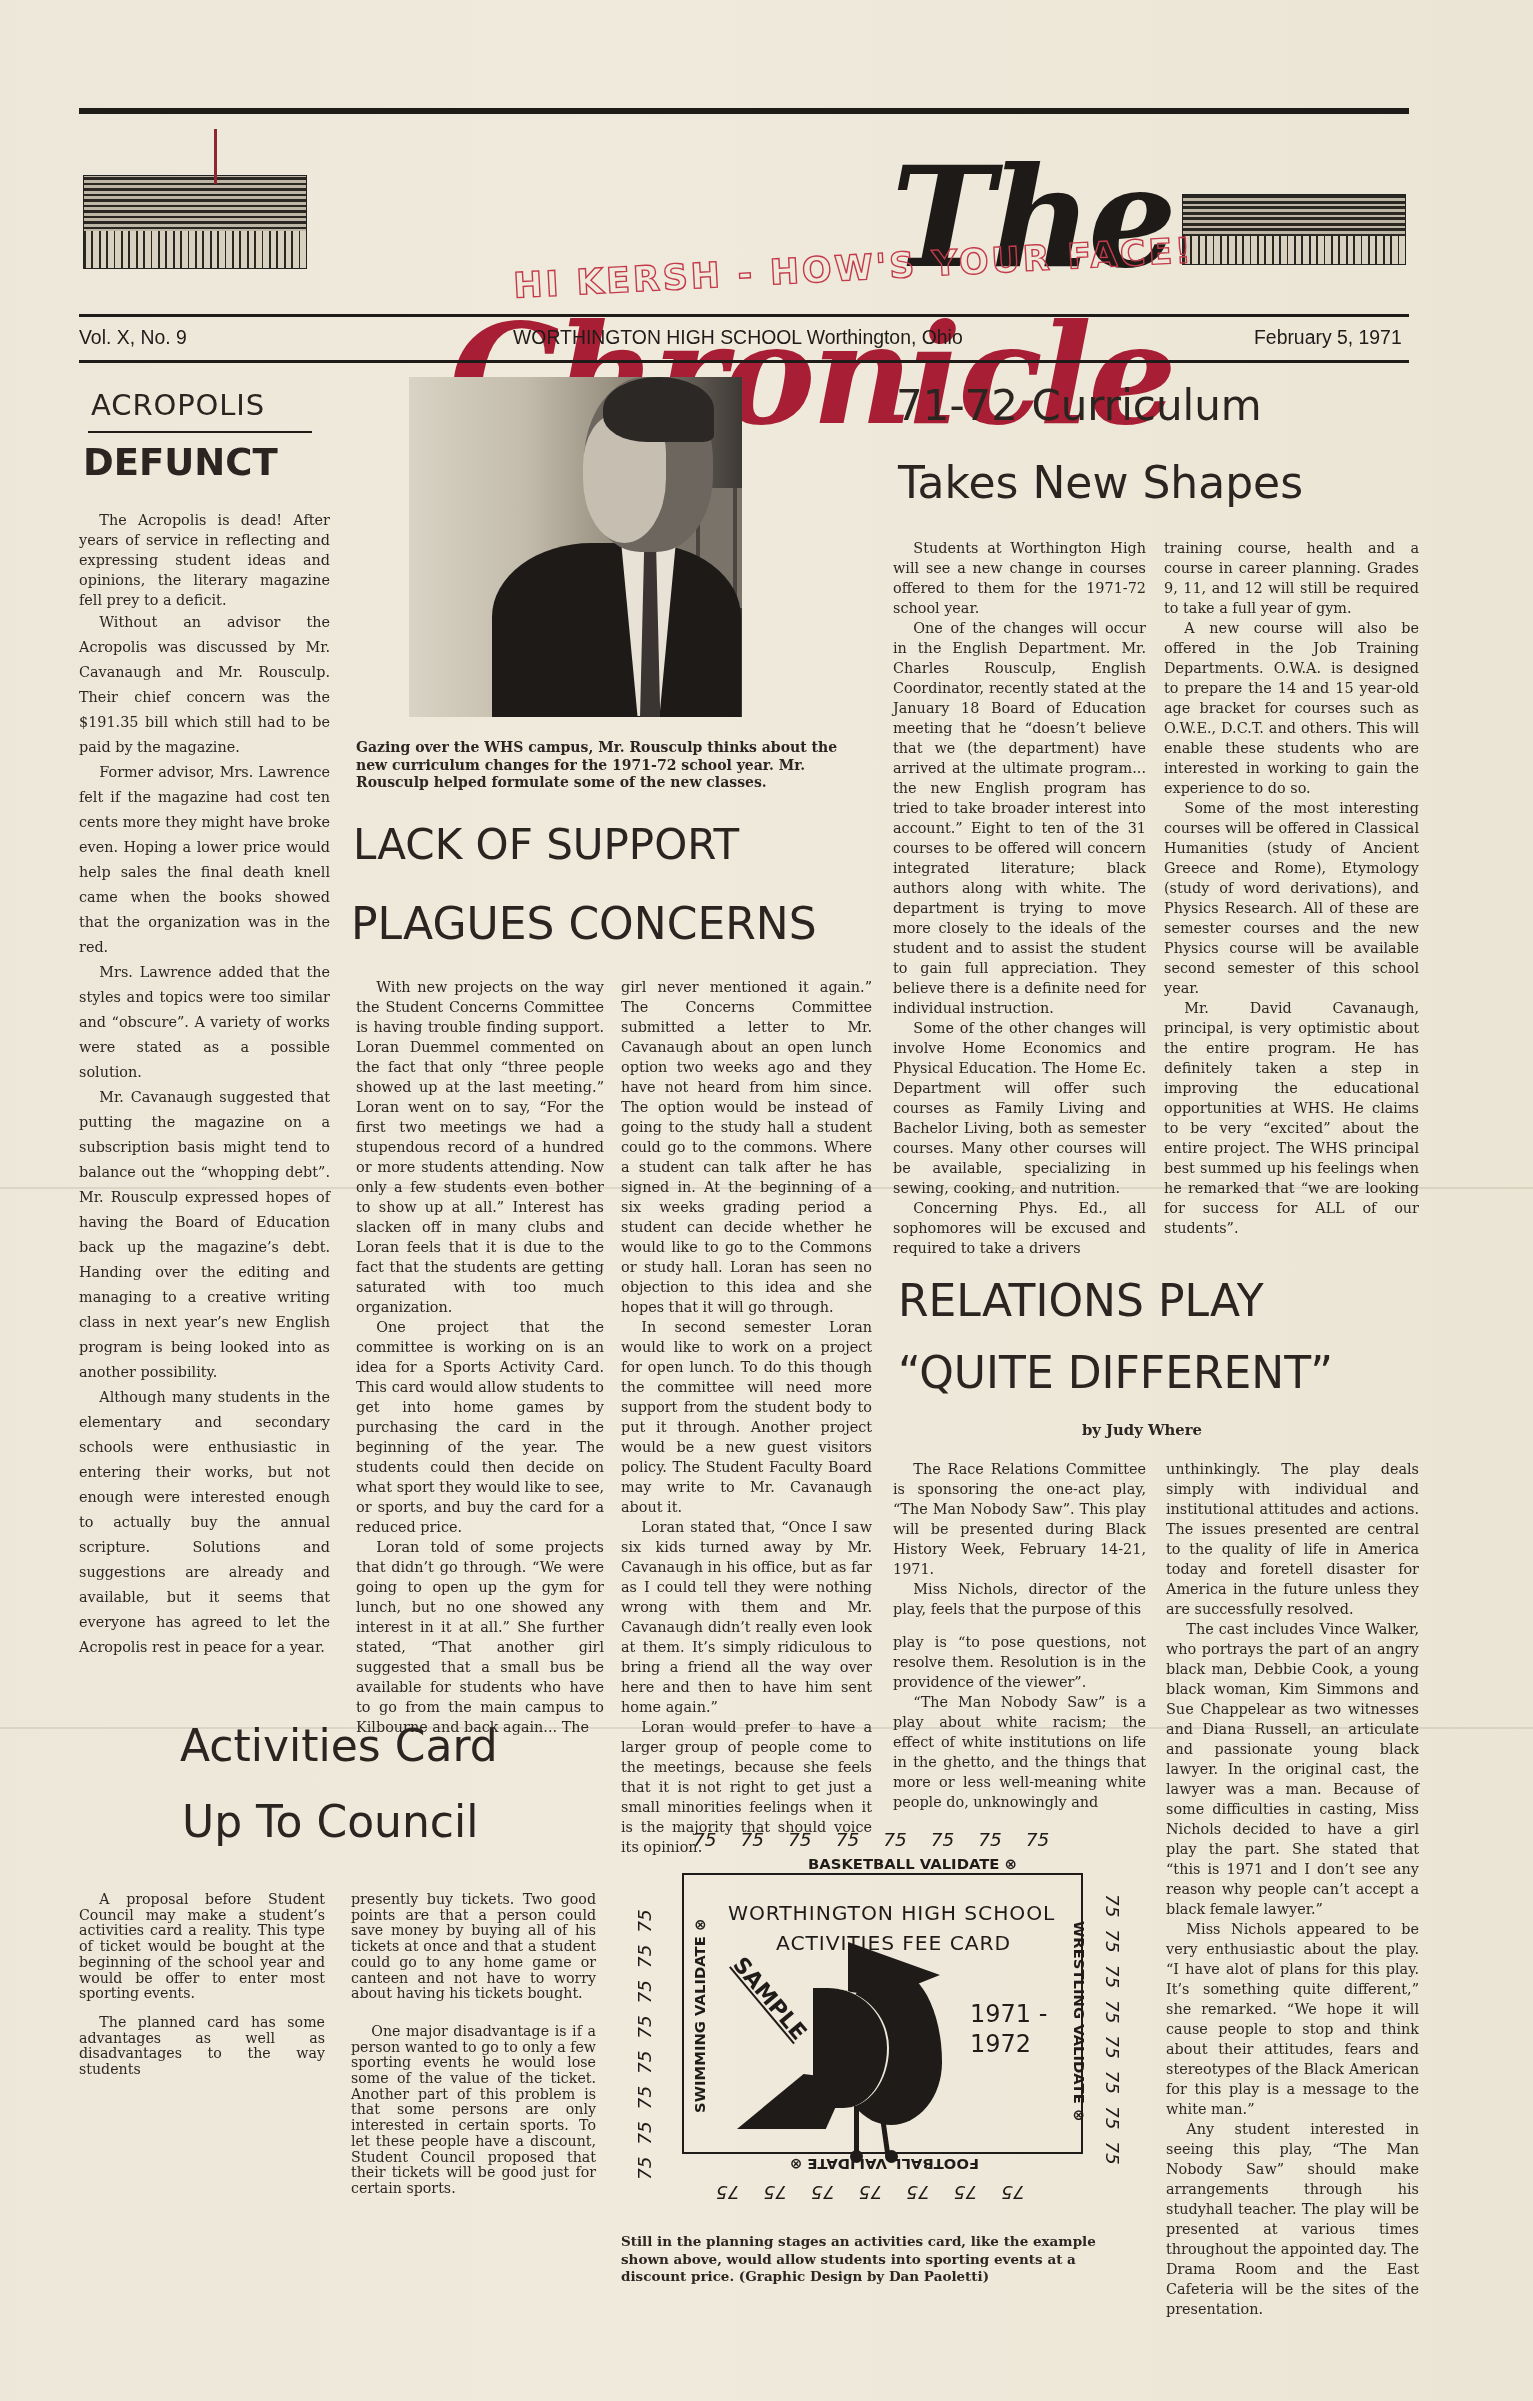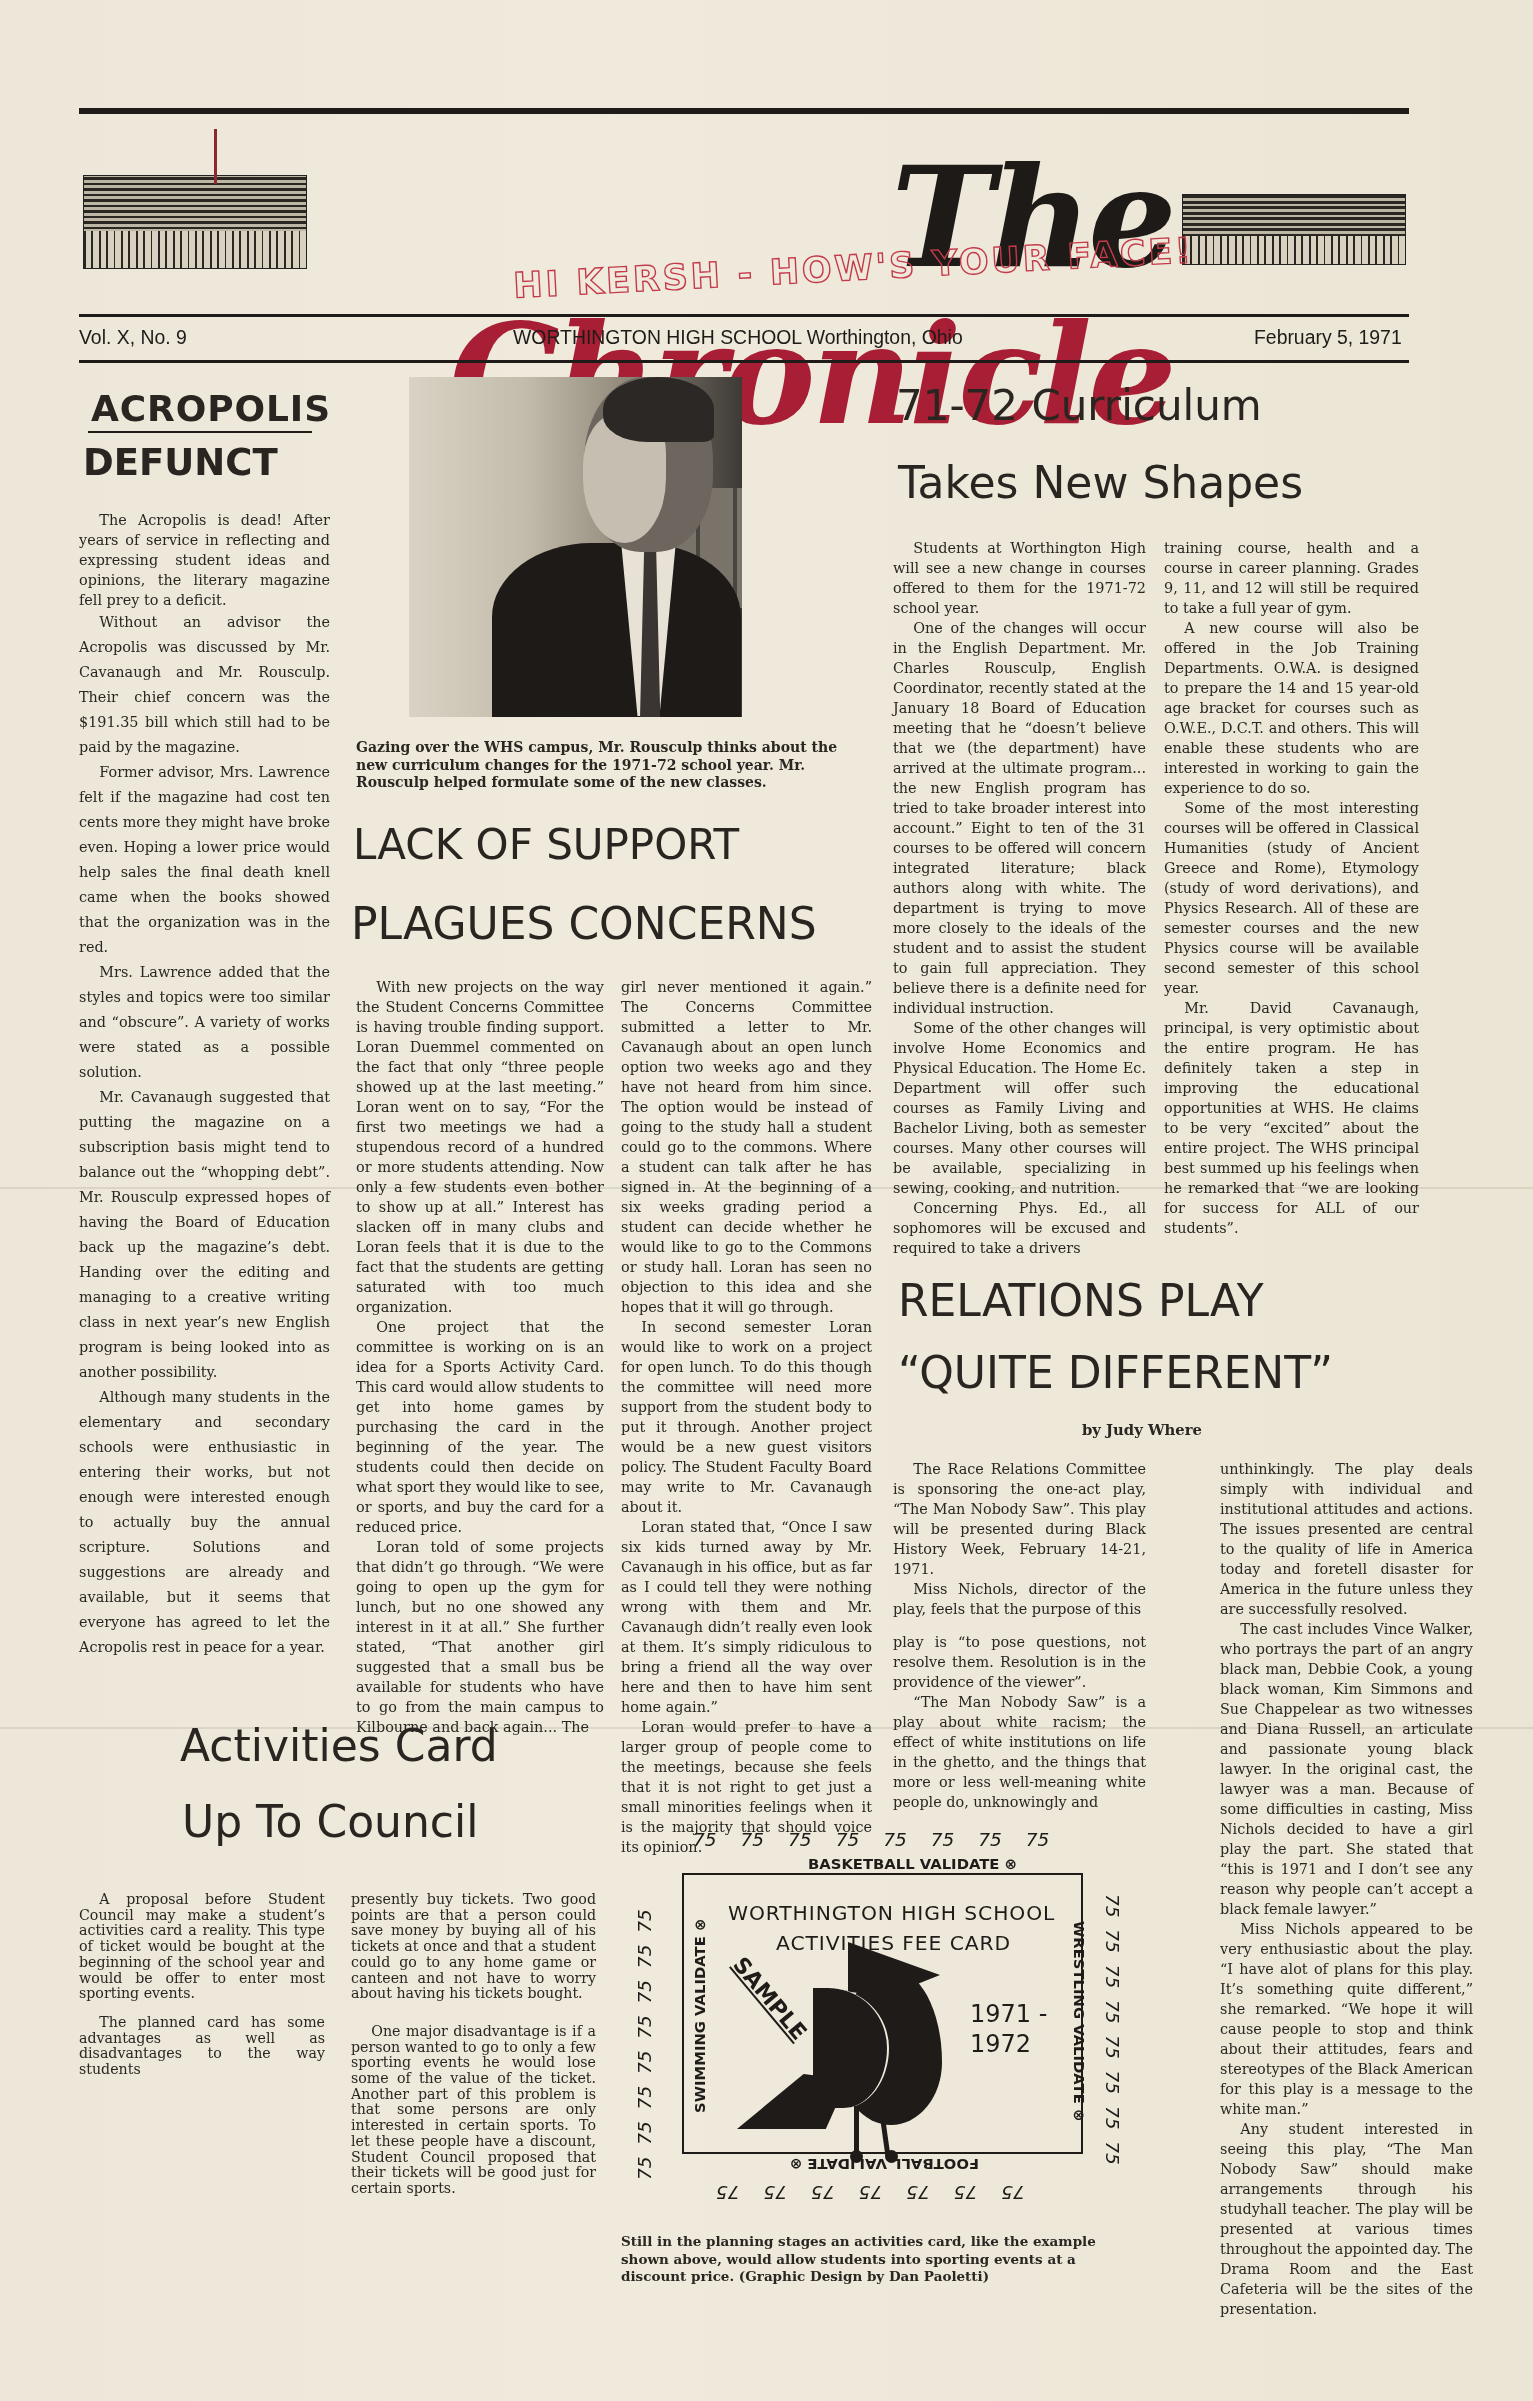--- a/index.html
+++ b/index.html
@@ -66,21 +66,21 @@
   <span>The </span><span class="red">Chronicle</span>
 </div>
 <div class="scribble">HI KERSH - HOW'S YOUR FACE!</div>
 
 <div class="rule" style="left:79px;top:314px;width:1330px;height:2.8px"></div>
 <div class="folio" style="left:79px">Vol. X, No. 9</div>
 <div class="folio" style="left:513px">WORTHINGTON HIGH SCHOOL Worthington, Ohio</div>
 <div class="folio" style="left:1254px">February 5, 1971</div>
 <div class="rule" style="left:79px;top:360px;width:1330px;height:2.8px"></div>
 
-<div class="head-sans" style="left:91px;top:388px;font-size:36px;font-weight:bold;letter-spacing:0.9px">ACROPOLIS</div>
+<div class="head-sans" style="left:91px;top:388px;font-size:29px;font-weight:normal;letter-spacing:0.9px">ACROPOLIS</div>
 <div class="rule" style="left:88px;top:431px;width:224px;height:1.8px"></div>
 <div class="head-sans" style="left:83px;top:441px;font-size:37px;font-weight:bold">DEFUNCT</div>
 
 <div class="col tall" style="left:79px;top:510px;width:251px">
   <p style="line-height:20px">The Acropolis is dead! After years of service in reflecting and expressing student ideas and opinions, the literary magazine fell prey to a deficit.</p>
   <p>Without an advisor the Acropolis was discussed by Mr. Cavanaugh and Mr. Rousculp. Their chief concern was the $191.35 bill which still had to be paid by the magazine.</p>
   <p>Former advisor, Mrs. Lawrence felt if the magazine had cost ten cents more they might have broke even. Hoping a lower price would help sales the final death knell came when the books showed that the organization was in the red.</p>
   <p>Mrs. Lawrence added that the styles and topics were too similar and “obscure”. A variety of works were stated as a possible solution.</p>
   <p>Mr. Cavanaugh suggested that putting the magazine on a subscription basis might tend to balance out the “whopping debt”. Mr. Rousculp expressed hopes of having the Board of Education back up the magazine’s debt. Handing over the editing and managing to a creative writing class in next year’s new English program is being looked into as another possibility.</p>
   <p>Although many students in the elementary and secondary schools were enthusiastic in entering their works, but not enough were interested enough to actually buy the annual scripture. Solutions and suggestions are already and available, but it seems that everyone has agreed to let the Acropolis rest in peace for a year.</p>
@@ -131,21 +131,21 @@
 <div class="head-sans" style="left:898px;top:1275px;font-size:44px">RELATIONS PLAY</div>
 <div class="head-sans" style="left:898px;top:1347px;font-size:44px">“QUITE DIFFERENT”</div>
 <div class="byline" style="left:1082px;top:1421px">by Judy Where</div>
 
 <div class="col" style="left:893px;top:1459px;width:253px">
   <p>The Race Relations Committee is sponsoring the one-act play, “The Man Nobody Saw”. This play will be presented during Black History Week, February 14-21, 1971.</p>
   <p>Miss Nichols, director of the play, feels that the purpose of this</p>
   <p class="noind gap">play is “to pose questions, not resolve them. Resolution is in the providence of the viewer”.</p>
   <p>“The Man Nobody Saw” is a play about white racism; the effect of white institutions on life in the ghetto, and the things that more or less well-meaning white people do, unknowingly and</p>
 </div>
-<div class="col" style="left:1220px;top:1459px;width:253px">
+<div class="col" style="left:1166px;top:1459px;width:253px">
   <p class="noind">unthinkingly. The play deals simply with individual and institutional attitudes and actions. The issues presented are central to the quality of life in America today and foretell disaster for America in the future unless they are successfully resolved.</p>
   <p>The cast includes Vince Walker, who portrays the part of an angry black man, Debbie Cook, a young black woman, Kim Simmons and Sue Chappelear as two witnesses and Diana Russell, an articulate and passionate young black lawyer. In the original cast, the lawyer was a man. Because of some difficulties in casting, Miss Nichols decided to have a girl play the part. She stated that “this is 1971 and I don’t see any reason why people can’t accept a black female lawyer.”</p>
   <p>Miss Nichols appeared to be very enthusiastic about the play. “I have alot of plans for this play. It’s something quite different,” she remarked. “We hope it will cause people to stop and think about their attitudes, fears and stereotypes of the Black American for this play is a message to the white man.”</p>
   <p>Any student interested in seeing this play, “The Man Nobody Saw” should make arrangements through his studyhall teacher. The play will be presented at various times throughout the appointed day. The Drama Room and the East Cafeteria will be the sites of the presentation.</p>
 </div>
 
 <div class="head-sans" style="left:180px;top:1720px;font-size:44px">Activities Card</div>
 <div class="head-sans" style="left:182px;top:1796px;font-size:44px">Up To Council</div>
 
 <div class="col" style="left:79px;top:1892px;width:246px;line-height:15.7px;font-size:14.2px">

